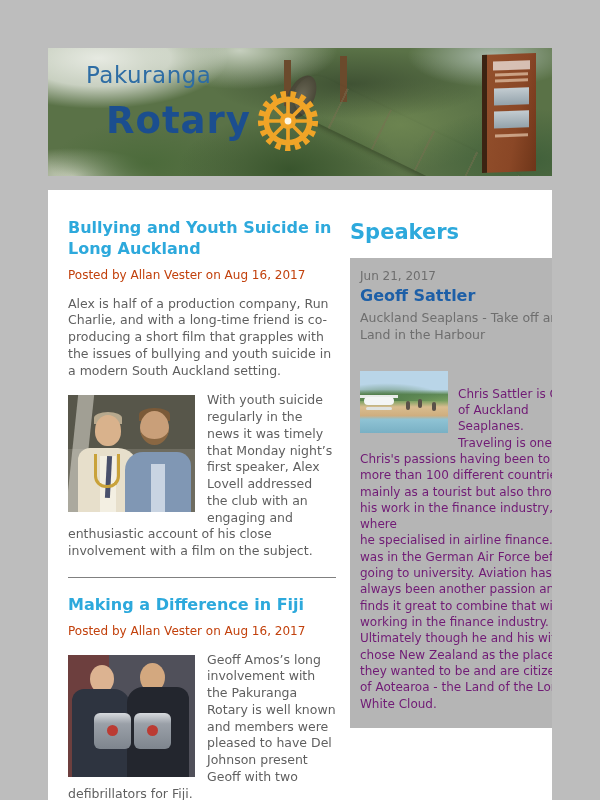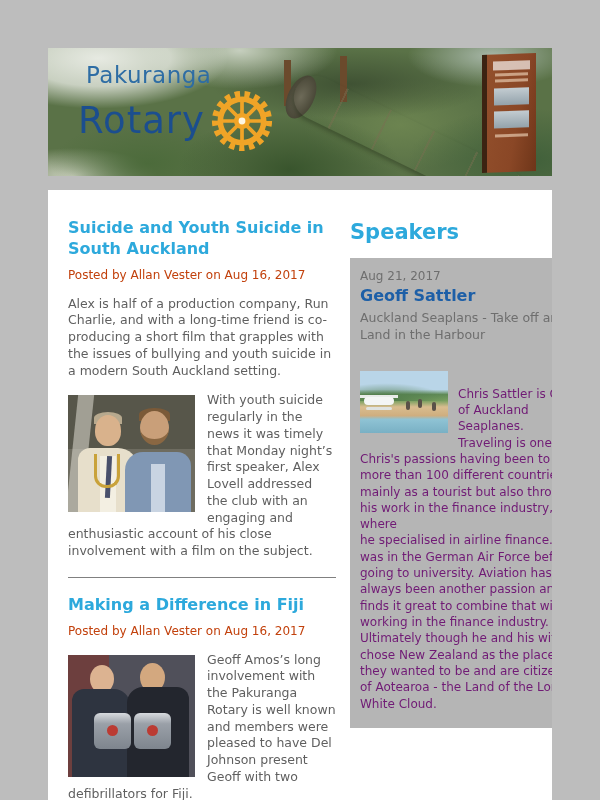--- a/index.html
+++ b/index.html
@@ -40,21 +40,21 @@
     position:absolute; right:16px; top:6px; width:54px; height:118px;
     background:linear-gradient(100deg,#93502c 0%,#8a4726 60%,#6e3519 100%);
     border-left:5px solid #3c2312; transform:skewY(-2deg);
   }
   .sign-band { height:9px; margin:7px 6px 3px; background:rgba(255,255,255,.65); }
   .sign-line { height:3px; margin:3px 8px; background:rgba(255,235,210,.55); }
   .sign-thumb { height:17px; margin:6px 7px; background:linear-gradient(180deg,#c3ccd1,#93a2ab); }
   .logo { position:absolute; left:30px; top:14px; }
   .logo-line1 { color:#2e6da4; font-size:23px; letter-spacing:.5px; padding-left:8px; }
   .logo-row { display:flex; align-items:center; }
-  .logo-line2 { color:#1b4e8f; font-size:37px; font-weight:normal; letter-spacing:1px; }
+  .logo-line2 { color:#1b4e8f; font-size:37px; font-weight:bold; letter-spacing:1px;margin-left:28px; }
   .wheel { margin-left:6px; margin-top:2px; }
 
   
   .content {
     position:absolute; left:48px; top:190px; width:504px; height:610px;
     background:#ffffff; padding:28px 16px 0 20px; overflow:hidden;
     display:flex; gap:14px;
   }
   .col-left { width:268px; flex:none; }
   .col-right { width:237px; flex:none; }
@@ -148,21 +148,21 @@
         </svg>
       </div>
     </div>
   </div>
 
   <div class="content">
 
     <div class="col-left">
 
       <div>
-        <h2 class="article-title">Suicide and Youth Suicide in South Auckland</h2>
+        <h2 class="article-title">Bullying and Youth Suicide in Long Auckland</h2>
         <div class="byline">Posted by Allan Vester on Aug 16, 2017</div>
         <div class="para">Alex is half of a production company, Run Charlie, and with a long-time friend is co-producing a short film that grapples with the issues of bullying and youth suicide in a modern South Auckland setting.</div>
         <div class="para clearfix">
           <div class="photo1">
             <div class="bgdark"></div>
             <div class="flag"></div>
             <div class="m1body"></div>
             <div class="m1shirt"></div>
             <div class="m1tie"></div>
             <div class="m1chain"></div>
@@ -200,21 +200,21 @@
         </div>
 
       </div>
 
     </div>
 
     <div class="col-right">
       <div class="speakers-heading">Speakers</div>
 
       <div class="speaker-box">
-        <div class="spk-date">Aug 21, 2017</div>
+        <div class="spk-date">Jun 21, 2017</div>
         <div class="spk-name featured">Geoff Sattler</div>
         <div class="spk-topic">Auckland Seaplans - Take off and Land in the Harbour</div>
         <div class="spk-bio clearfix">
           <div class="photo3">
             <div class="hill"></div>
             <div class="wing"></div>
             <div class="plane"></div>
             <div class="float1"></div>
             <div class="ppl" style="left:46px"></div>
             <div class="ppl" style="left:58px;top:28px"></div>

